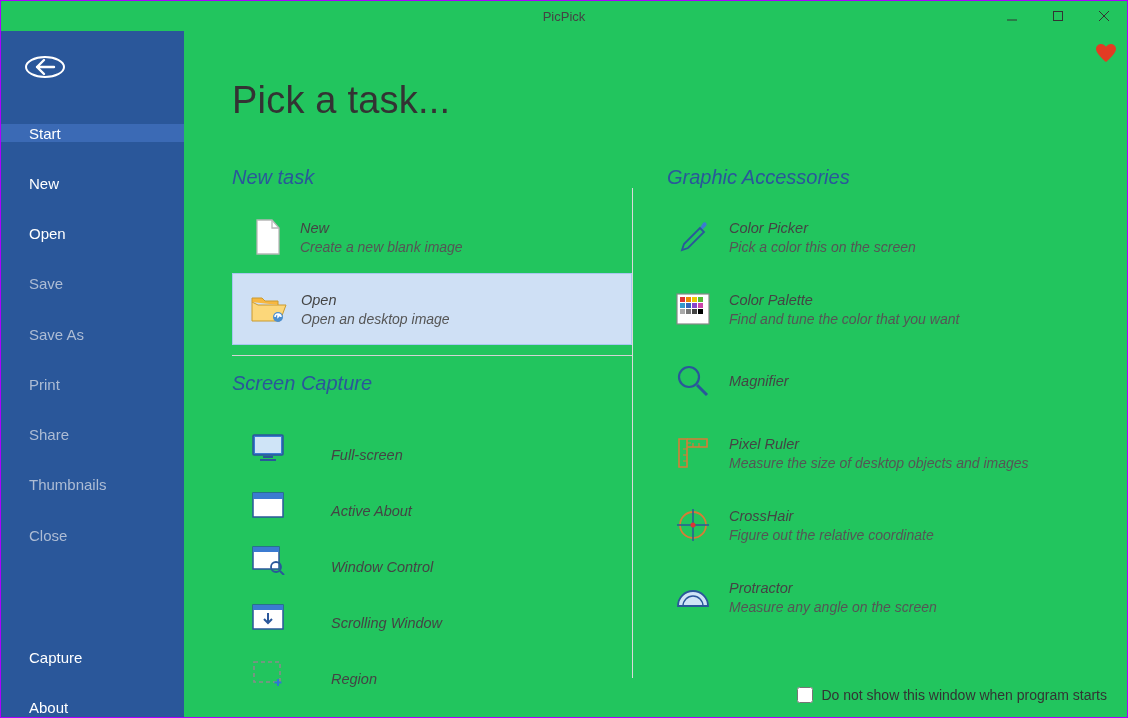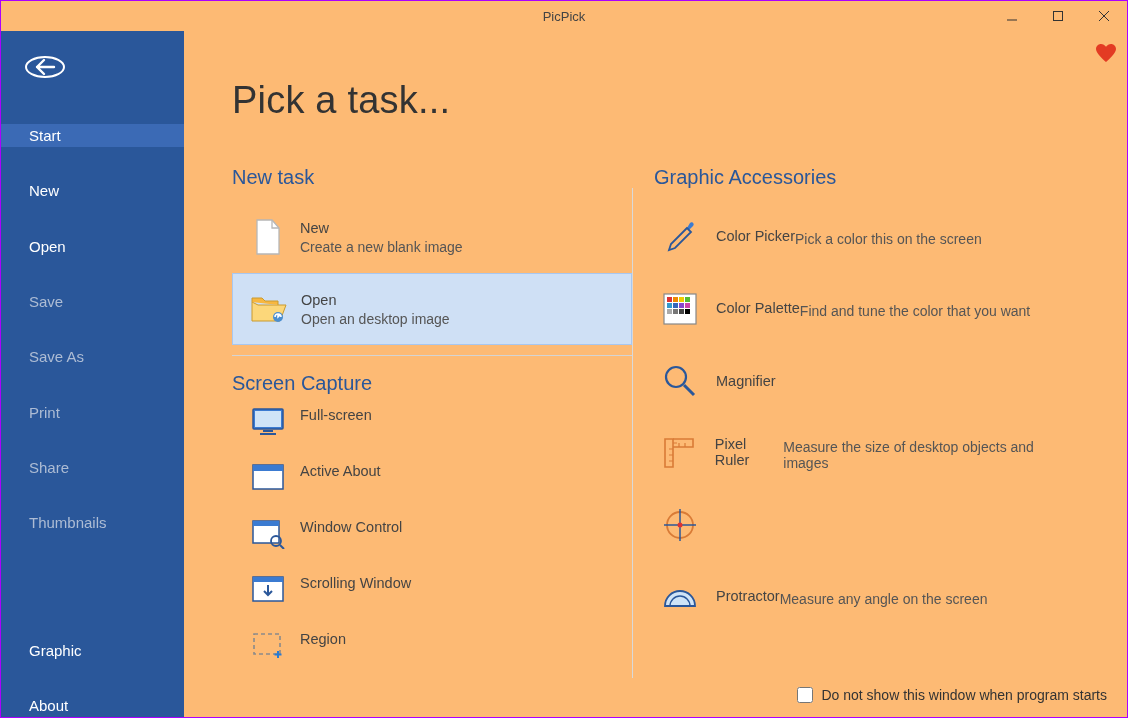--- a/index.html
+++ b/index.html
@@ -6,21 +6,21 @@
   html, body {
     width: 1128px; height: 718px;
     font-family: "Segoe UI", Tahoma, sans-serif;
     background: #f1f1f1;
     overflow: hidden;
   }
   .app {
     width: 1128px; height: 718px;
     display: flex; flex-direction: column;
     border: 1px solid #aa00ff;
-    background: #fdba74;
+    background: #22c55e;
     position: relative;
   }
 
   
   .titlebar {
     height: 30px;
     display: flex; align-items: center;
     position: relative;
   }
   .titlebar .title {
@@ -95,23 +95,24 @@
     font-size: 38px;
     font-weight: 300;
     color: #333;
     letter-spacing: 0.2px;
     margin-bottom: 44px;
   }
 
   .columns {
     display: flex;
     position: relative;
+    font-style: italic;
   }
   .col-left { width: 400px; }
-  .col-right { width: 444px; padding-left: 22px; }
+  .col-right { width: 444px; padding-left: 35px; }
   .col-divider {
     position: absolute;
     left: 400px; top: 22px;
     width: 1px; height: 490px;
     background: #d9d9d9;
   }
   .section-title {
     color: #2a579a;
     font-size: 20px;
     font-weight: 400;
@@ -136,45 +137,46 @@
   }
   .task-title { font-size: 14.5px; color: #444; }
   .task-desc  { font-size: 14px; color: #555; margin-top: 3px; }
   .hr-under {
     border: none; border-top: 1px solid #d4d4d4;
     margin: 10px 0 16px 0;
   }
 
   
   .cap-item {
-    display: flex; align-items: flex-start;
+    display: flex; align-items: flex-end;
     height: 56px;
     padding-left: 10px;
     cursor: pointer;
+    gap: 31px;
   }
   .cap-item .icon-box {
     width: 52px;
     display: flex; align-items: center; justify-content: center;
   }
   .cap-label { font-size: 14.5px; color: #444; padding-left: 6px; }
 
   
   .acc-item {
     display: flex;
     height: 72px;
     padding-left: 0;
     cursor: pointer;
     align-items: center;
   }
   .acc-item .icon-box {
     width: 52px;
     display: flex; align-items: center; justify-content: center;
   }
   .acc-item .labels {
-    display: flex; flex-direction: row;
+    display: flex; flex-direction: column;
     padding-left: 10px;
   }
   .acc-title { font-size: 14.5px; color: #444; }
   .acc-desc  { font-size: 14px; color: #555; margin-top: 3px; }
 
   
   .bottom-check {
     position: absolute;
     right: 20px; bottom: 14px;
     display: flex; align-items: center;
@@ -241,23 +243,26 @@
         </div>
       <div class="side-item disabled">
           <span>Print</span>
         </div>
       <div class="side-item disabled">
           <span>Share</span>
         </div>
       <div class="side-item disabled">
           <span>Thumbnails</span>
         </div>
+      <div class="side-item disabled">
+          <span>Close</span>
+        </div>
       <div class="side-spacer"></div>
       <div class="side-item">
-          <span>Graphic</span>
+          <span>Capture</span>
         </div>
       <div class="side-item">
           <span>About</span>
         </div>
     </div>
 
     <div class="main">
       <div class="page-title">Pick a task...</div>
 
       <div class="columns">
@@ -422,20 +427,24 @@
 
           <div class="acc-item">
             <div class="icon-box">
               <svg width="36" height="36" viewBox="0 0 36 36">
                   <circle cx="18" cy="18" r="13" fill="none" stroke="#d97b36" stroke-width="1.8"></circle>
                   <line x1="18" y1="2" x2="18" y2="34" stroke="#2a579a" stroke-width="1.5"></line>
                   <line x1="2" y1="18" x2="34" y2="18" stroke="#2a579a" stroke-width="1.5"></line>
                   <circle cx="18" cy="18" r="2.5" fill="#d33"></circle>
                 </svg>
             </div>
+            <div class="labels">
+              <span class="acc-title">CrossHair</span>
+              <span class="acc-desc">Figure out the relative coordinate</span>
+            </div>
           </div>
 
           <div class="acc-item">
             <div class="icon-box">
               <svg width="38" height="26" viewBox="0 0 38 26">
                   <path d="M4 22 A15 15 0 0 1 34 22 Z" fill="#cfe4f7" stroke="#2a579a" stroke-width="1.8"></path>
                   <path d="M9 22 A10 10 0 0 1 29 22" fill="none" stroke="#2a579a" stroke-width="1.4"></path>
                 </svg>
             </div>
             <div class="labels">

